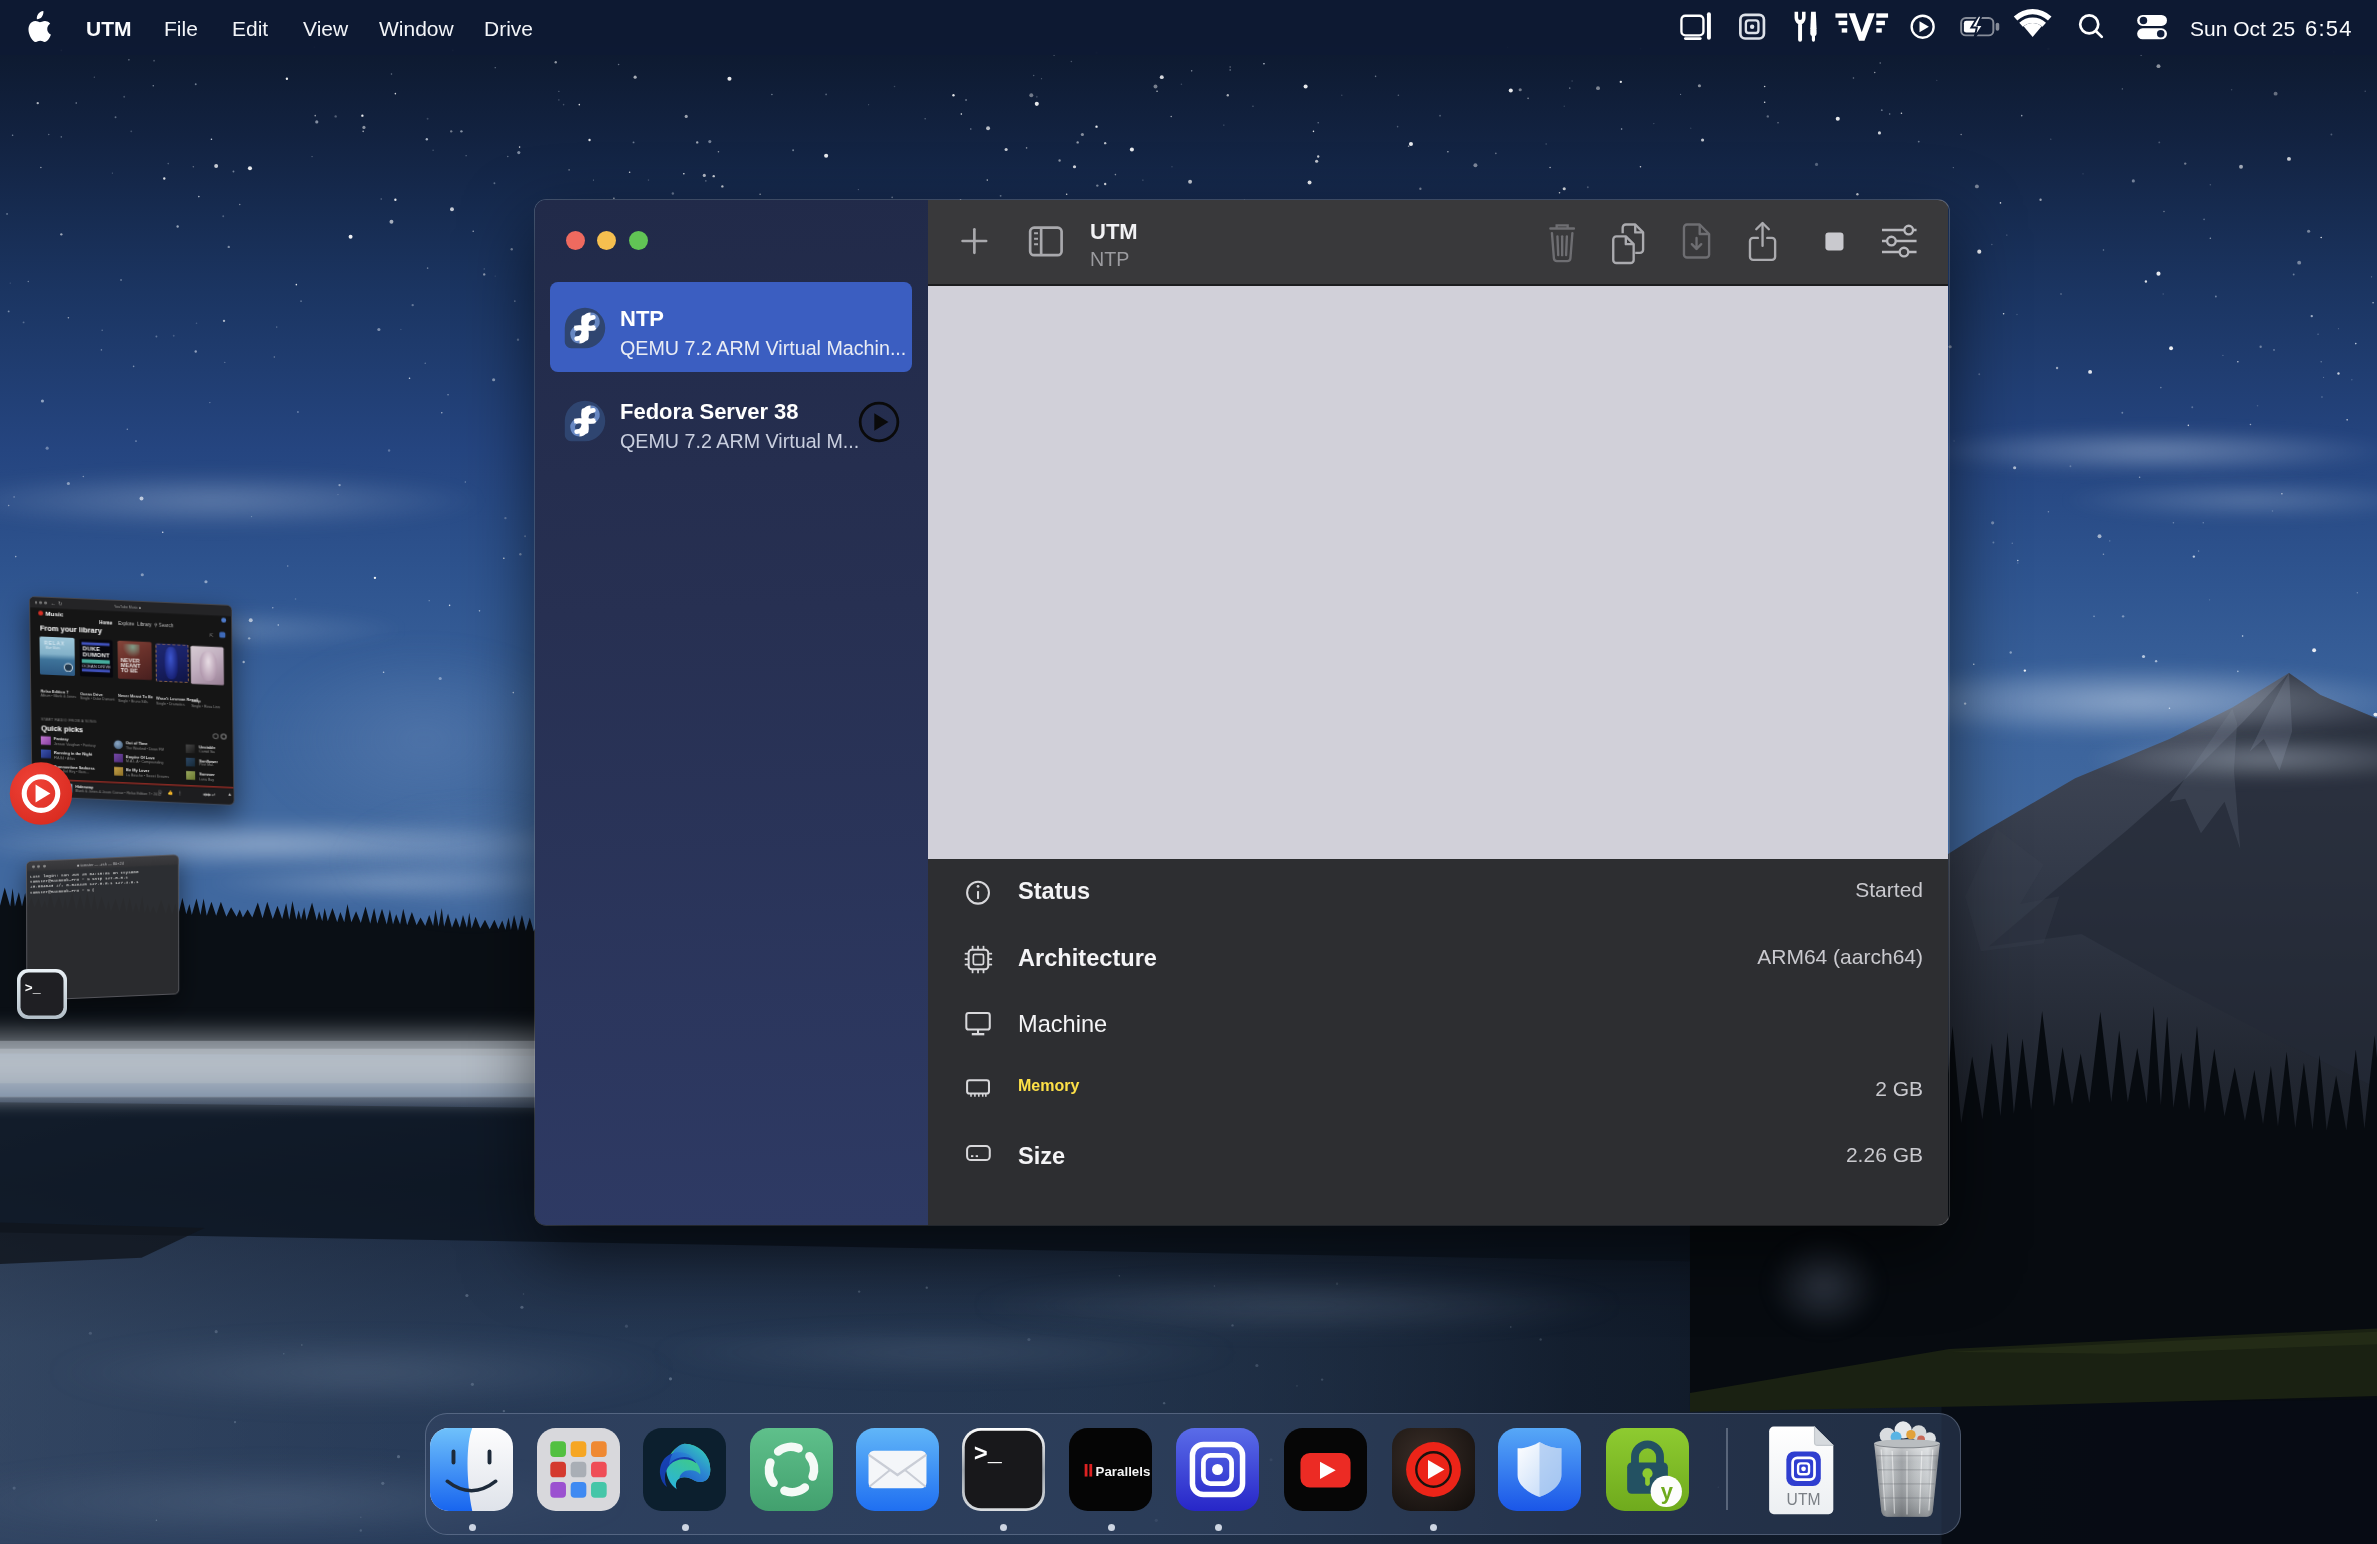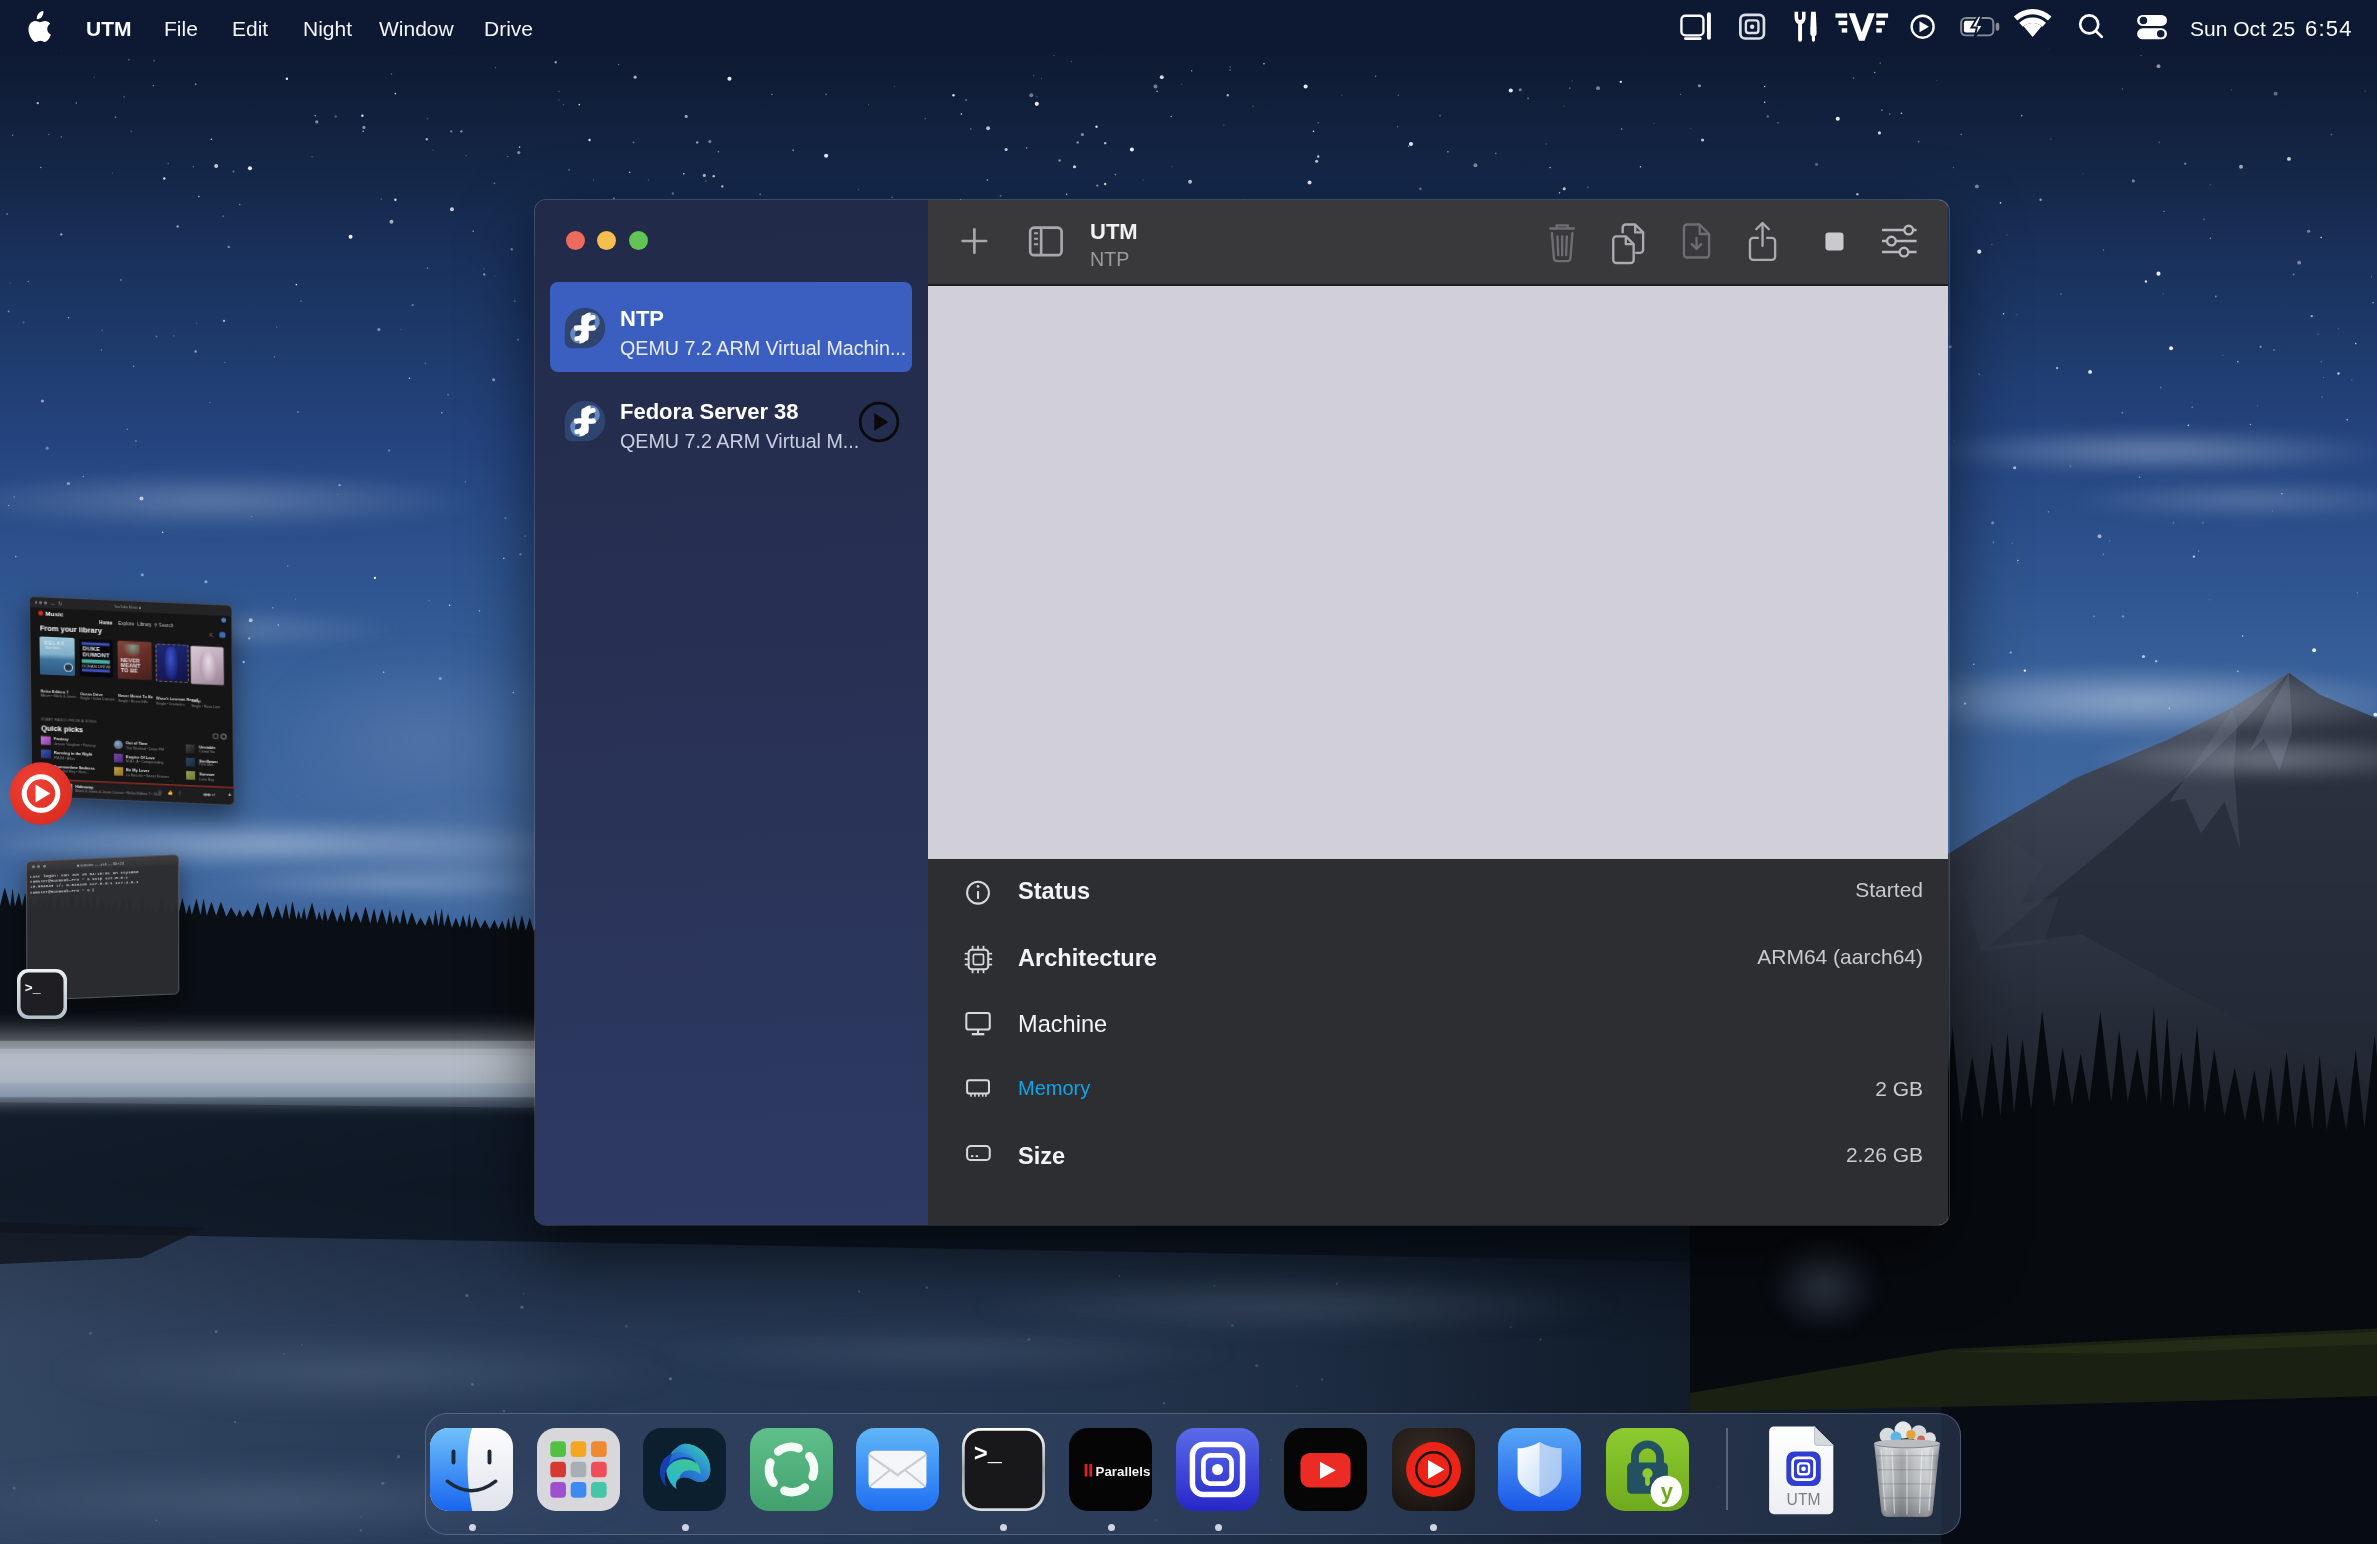--- a/index.html
+++ b/index.html
@@ -799,21 +799,21 @@
   <div class="abs" style="left:-63px;top:747px;width:236px;height:94px;background:radial-gradient(closest-side,rgba(130,158,200,0.22),rgba(130,158,200,0));border-radius:50%;filter:blur(11px)"></div>
 
   <div class="abs" style="left:0;top:0;width:2377px;height:55px;background:rgba(14,26,51,0.94)"></div>
   <svg class="abs" width="2377" height="55" style="left:0;top:0" viewBox="0 0 3024 70">
     <path d="M52.5,21.5 c2.5,-3 2.2,-6.5 2,-7.5 c-2.8,0.2 -5.3,1.8 -6.6,3.8 c-1.3,1.9 -1.9,4.3 -1.6,6.6 c2.4,0.1 4.8,-1.2 6.2,-2.9 Z" fill="#fff"></path>
     <path d="M59.5,36.9 c0,-4.5 3.7,-6.6 3.8,-6.7 c-2.1,-3 -5.3,-3.4 -6.4,-3.5 c-2.7,-0.3 -5.3,1.6 -6.7,1.6 c-1.4,0 -3.5,-1.6 -5.8,-1.5 c-3,0 -5.7,1.7 -7.3,4.4 c-3.1,5.4 -0.8,13.3 2.2,17.7 c1.5,2.1 3.2,4.5 5.5,4.4 c2.2,-0.1 3.1,-1.4 5.8,-1.4 c2.7,0 3.5,1.4 5.8,1.4 c2.4,0 3.9,-2.2 5.4,-4.3 c1.7,-2.5 2.4,-4.9 2.4,-5 c-0.1,-0.1 -4.7,-1.8 -4.7,-7.1 Z" fill="#fff"></path>
   </svg>
   <div class="abs" style="left:86px;top:16.5px;font-size:21px;font-weight:bold;color:#fafbfd">UTM</div>
   <div class="abs" style="left:164px;top:16.5px;font-size:21px;color:#f2f4f8">File</div>
   <div class="abs" style="left:232px;top:16.5px;font-size:21px;color:#f2f4f8">Edit</div>
-  <div class="abs" style="left:303px;top:16.5px;font-size:21px;color:#f2f4f8">Night</div>
+  <div class="abs" style="left:303px;top:16.5px;font-size:21px;color:#f2f4f8">View</div>
   <div class="abs" style="left:379px;top:16.5px;font-size:21px;color:#f2f4f8">Window</div>
   <div class="abs" style="left:484px;top:16.5px;font-size:21px;color:#f2f4f8">Drive</div>
   <svg class="abs" width="708" height="55" style="left:1670px;top:0" viewBox="0 0 900 70">
     <g stroke="#fff" fill="none" stroke-width="3">
       <rect x="14" y="20" width="28" height="25" rx="5"></rect>
       <line x1="49" y1="18" x2="49" y2="48" stroke-width="5" stroke-linecap="round"></line>
       <line x1="19" y1="49" x2="38" y2="49" stroke-width="3.5" stroke-linecap="round"></line>
     </g>
     <g stroke="#e8ecf2" fill="none" opacity="0.95">
       <rect x="89" y="19" width="30" height="30" rx="6" stroke-width="3.4"></rect>
@@ -1107,21 +1107,21 @@
             <line x1="74" y1="299" x2="74" y2="303"></line>
         </g>
         <rect x="50" y="366" width="29" height="18" rx="5"></rect>
         <line x1="55" y1="379" x2="58" y2="379" stroke-width="2.4"></line>
         <line x1="61" y1="379" x2="64" y2="379" stroke-width="2.4"></line>
       </g>
     </svg>
     <div class="abs" style="left:483px;top:678px;font-size:23.6px;font-weight:bold;color:#f4f4f6">Status</div>
     <div class="abs" style="left:483px;top:745px;font-size:23.6px;font-weight:bold;color:#f4f4f6">Architecture</div>
     <div class="abs" style="left:483px;top:811px;font-size:23.6px;font-weight:normal;color:#f4f4f6">Machine</div>
-    <div class="abs" style="left:483px;top:877px;font-size:20px;font-weight:normal;color:#0ea5e9">Memory</div>
+    <div class="abs" style="left:483px;top:877px;font-size:16px;font-weight:bold;color:#fde047">Memory</div>
     <div class="abs" style="left:483px;top:943px;font-size:23.6px;font-weight:bold;color:#f4f4f6">Size</div>
     <div class="abs" style="left:602px;top:678px;width:786px;text-align:right;font-size:21px;color:#c9c9ce">Started</div>
     <div class="abs" style="left:602px;top:745px;width:786px;text-align:right;font-size:21px;color:#c9c9ce">ARM64 (aarch64)</div>
     <div class="abs" style="left:602px;top:877px;width:786px;text-align:right;font-size:21px;color:#c9c9ce">2 GB</div>
     <div class="abs" style="left:602px;top:943px;width:786px;text-align:right;font-size:21px;color:#c9c9ce">2.26 GB</div>
   </div>
 
   <div class="abs" style="left:425px;top:1413px;width:1536px;height:122px;border-radius:22px;background:rgba(54,70,102,0.52);border:1.6px solid rgba(175,190,212,0.30)"></div>
 
 <svg class="abs" width="83" height="83" style="left:430px;top:1428px" viewBox="0 0 106 106">

